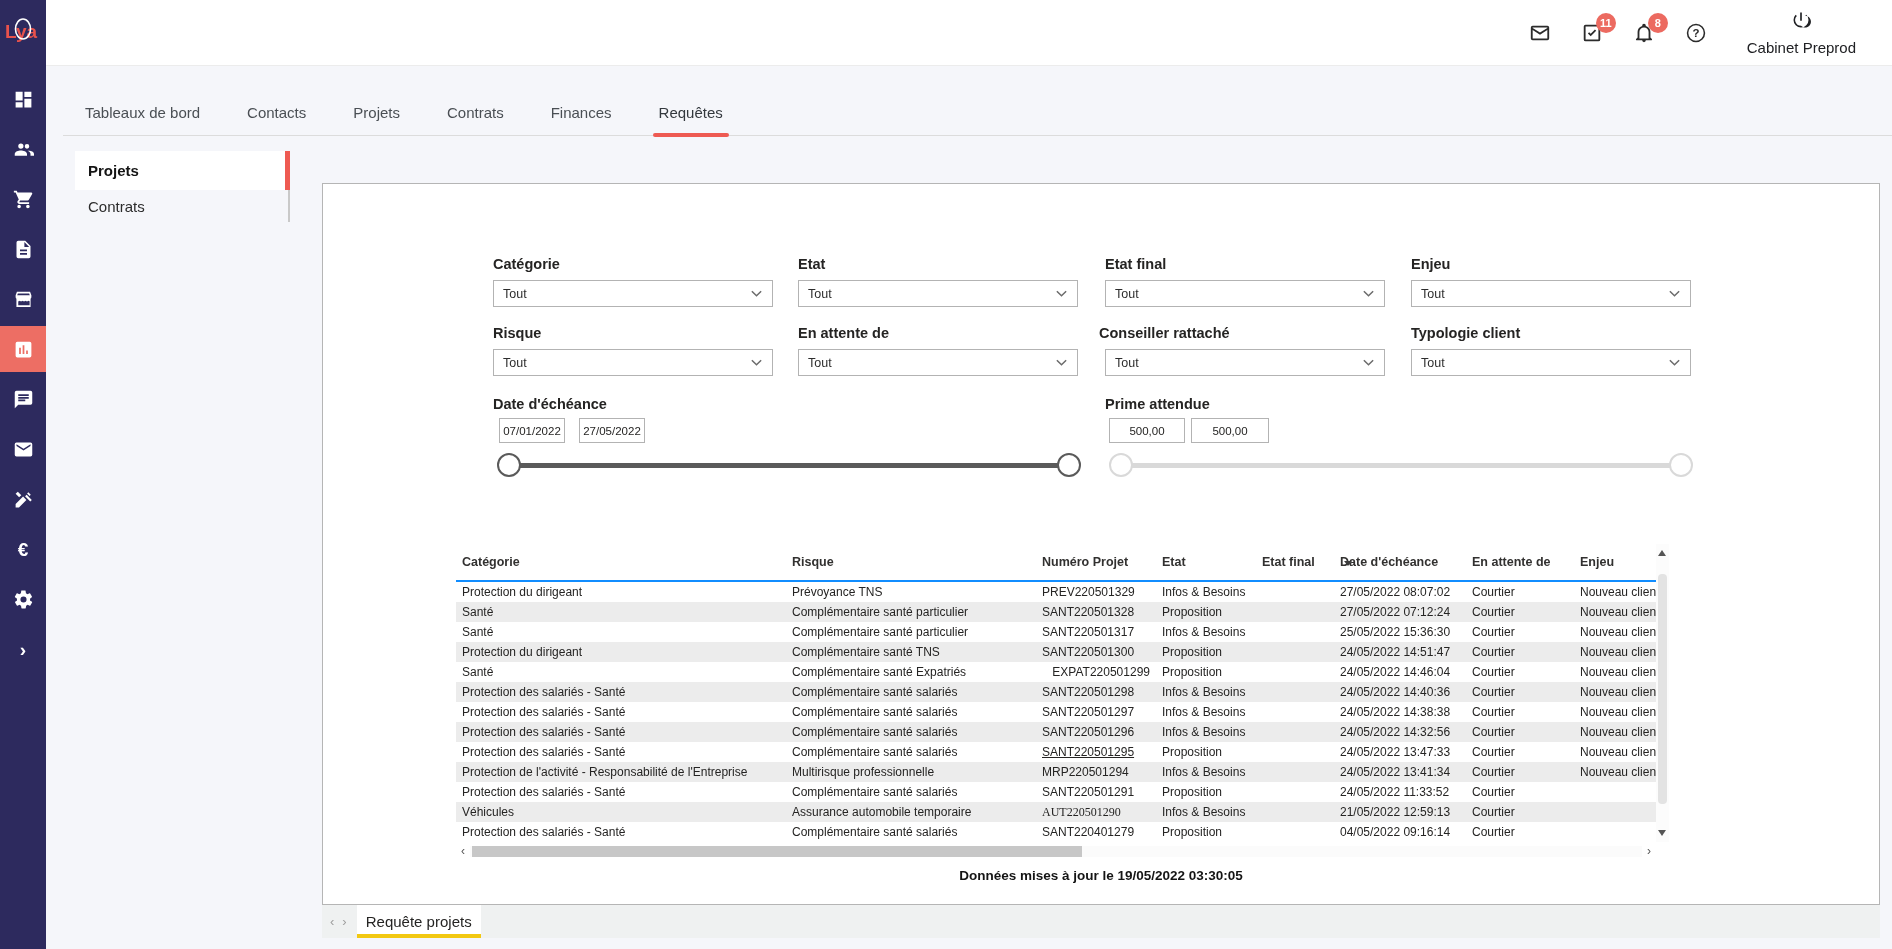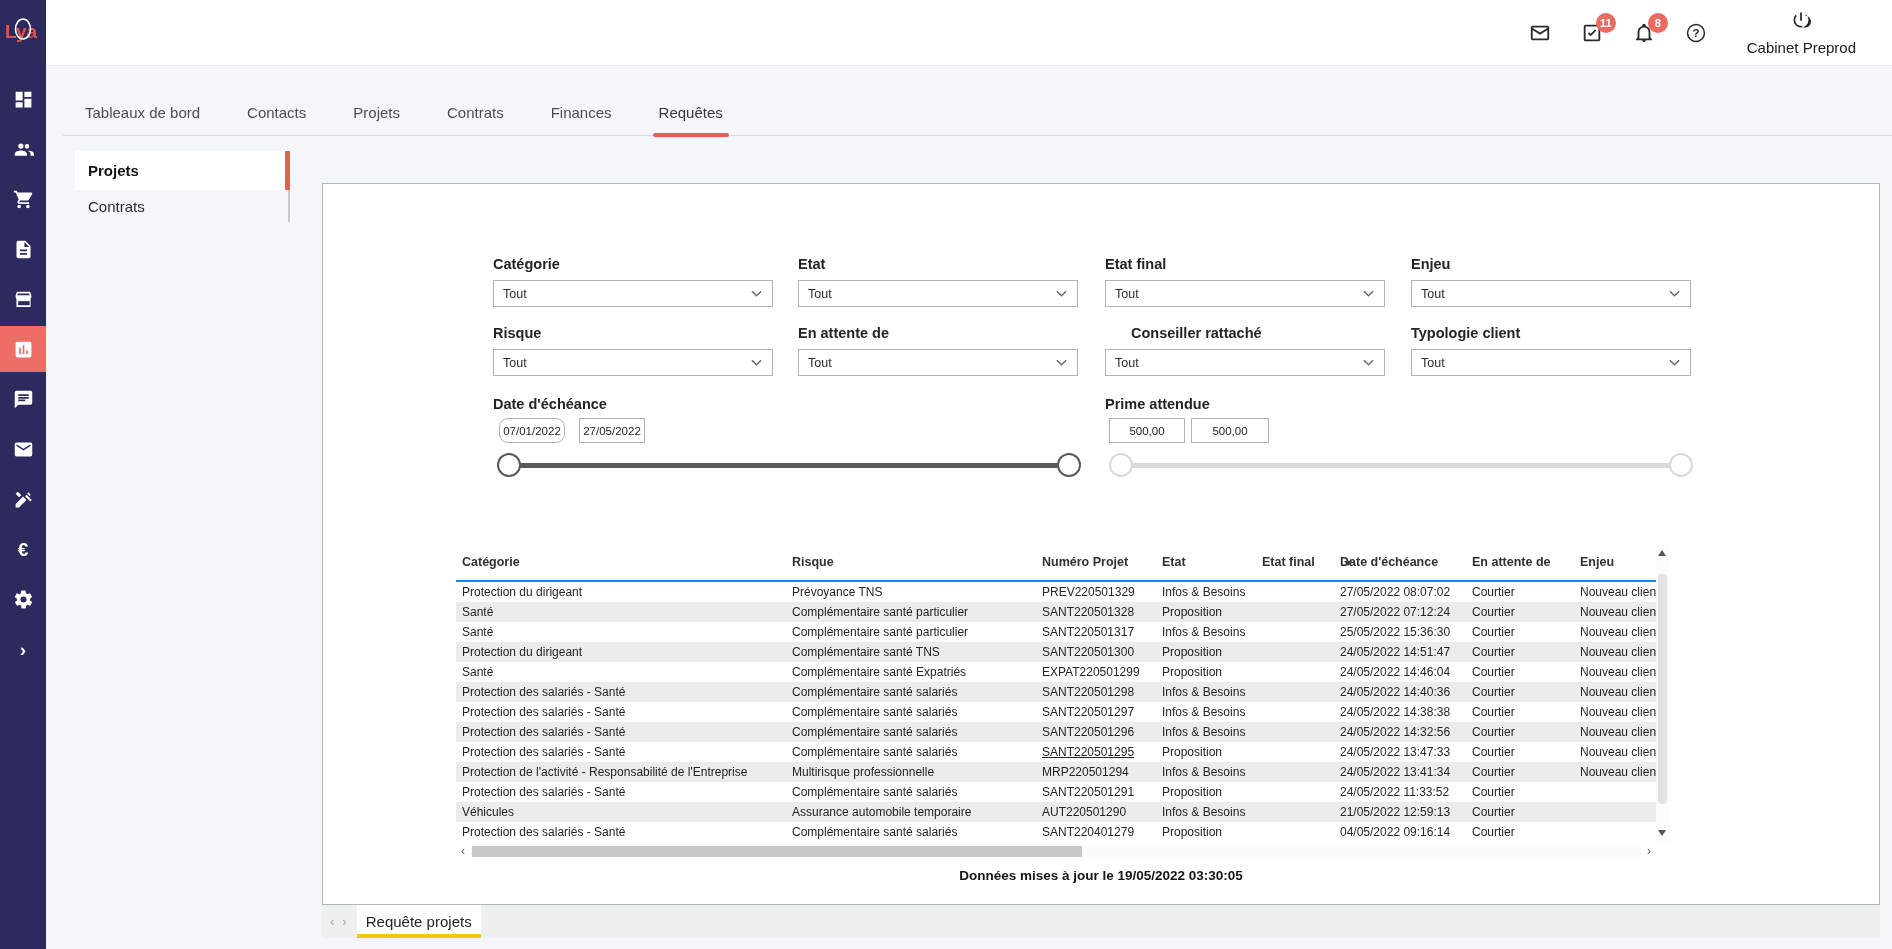--- a/index.html
+++ b/index.html
@@ -246,38 +246,38 @@
             <polyline points="2,4.5 7,9.5 12,4.5"></polyline>
           </svg>
         </div>
         <div class="flabel" style="left: 475px; top: 141px;">En attente de</div>
         <div class="dropdown" style="left: 475px; top: 165px;">
           <span class="val">Tout</span>
           <svg viewBox="0 0 14 14">
             <polyline points="2,4.5 7,9.5 12,4.5"></polyline>
           </svg>
         </div>
-        <div class="flabel" style="left: 808px; top: 141px; text-align: right;">Conseiller rattaché</div>
+        <div class="flabel" style="left: 776px; top: 141px; text-align: right;">Conseiller rattaché</div>
         <div class="dropdown" style="left: 782px; top: 165px;">
           <span class="val">Tout</span>
           <svg viewBox="0 0 14 14">
             <polyline points="2,4.5 7,9.5 12,4.5"></polyline>
           </svg>
         </div>
         <div class="flabel" style="left: 1088px; top: 141px;">Typologie client</div>
         <div class="dropdown" style="left: 1088px; top: 165px;">
           <span class="val">Tout</span>
           <svg viewBox="0 0 14 14">
             <polyline points="2,4.5 7,9.5 12,4.5"></polyline>
           </svg>
         </div>
       </div>
 
     <div class="flabel" style="left:170px;top:212px;">Date d'échéance</div>
-    <div class="mini-input" style="left:176px;top:234px;width:66px;border-radius:9px;">07/01/2022</div>
+    <div class="mini-input" style="left:176px;top:234px;width:66px;">07/01/2022</div>
     <div class="mini-input" style="left:256px;top:234px;width:66px;">27/05/2022</div>
     <div class="slider" style="left:186px;top:268px;width:560px;">
       <div class="track"></div>
       <div class="handle" style="left:-12px;"></div>
       <div class="handle" style="right:-12px;"></div>
     </div>
 
     <div class="flabel" style="left:782px;top:212px;">Prime attendue</div>
     <div class="mini-input" style="left:786px;top:234px;width:76px;">500,00</div>
     <div class="mini-input" style="left:868px;top:234px;width:78px;">500,00</div>
@@ -335,21 +335,21 @@
             <div class="td" style="width: 120px;">SANT220501300</div>
             <div class="td" style="width: 100px;">Proposition</div>
             <div class="td" style="width: 78px;"></div>
             <div class="td" style="width: 132px;">24/05/2022 14:51:47</div>
             <div class="td" style="width: 108px;">Courtier</div>
             <div class="td" style="width: 82px;">Nouveau client</div>
           </div>
           <div class="trow">
             <div class="td" style="width: 330px;">Santé</div>
             <div class="td" style="width: 250px;">Complémentaire santé Expatriés</div>
-            <div class="td" style="width: 120px;">EXPAT220501299</div>
+            <div class="td" style="width: 120px; text-align: right;">EXPAT220501299</div>
             <div class="td" style="width: 100px;">Proposition</div>
             <div class="td" style="width: 78px;"></div>
             <div class="td" style="width: 132px;">24/05/2022 14:46:04</div>
             <div class="td" style="width: 108px;">Courtier</div>
             <div class="td" style="width: 82px;">Nouveau client</div>
           </div>
           <div class="trow">
             <div class="td" style="width: 330px;">Protection des salariés - Santé</div>
             <div class="td" style="width: 250px;">Complémentaire santé salariés</div>
             <div class="td" style="width: 120px;">SANT220501298</div>
@@ -405,21 +405,21 @@
             <div class="td" style="width: 120px;">SANT220501291</div>
             <div class="td" style="width: 100px;">Proposition</div>
             <div class="td" style="width: 78px;"></div>
             <div class="td" style="width: 132px;">24/05/2022 11:33:52</div>
             <div class="td" style="width: 108px;">Courtier</div>
             <div class="td" style="width: 82px;"></div>
           </div>
           <div class="trow">
             <div class="td" style="width: 330px;">Véhicules</div>
             <div class="td" style="width: 250px;">Assurance automobile temporaire</div>
-            <div class="td" style="width: 120px;">AUT220501290</div>
+            <div class="td" style="width: 120px; font-family: Liberation Serif, serif;">AUT220501290</div>
             <div class="td" style="width: 100px;">Infos &amp; Besoins</div>
             <div class="td" style="width: 78px;"></div>
             <div class="td" style="width: 132px;">21/05/2022 12:59:13</div>
             <div class="td" style="width: 108px;">Courtier</div>
             <div class="td" style="width: 82px;"></div>
           </div>
           <div class="trow">
             <div class="td" style="width: 330px;">Protection des salariés - Santé</div>
             <div class="td" style="width: 250px;">Complémentaire santé salariés</div>
             <div class="td" style="width: 120px;">SANT220401279</div>

